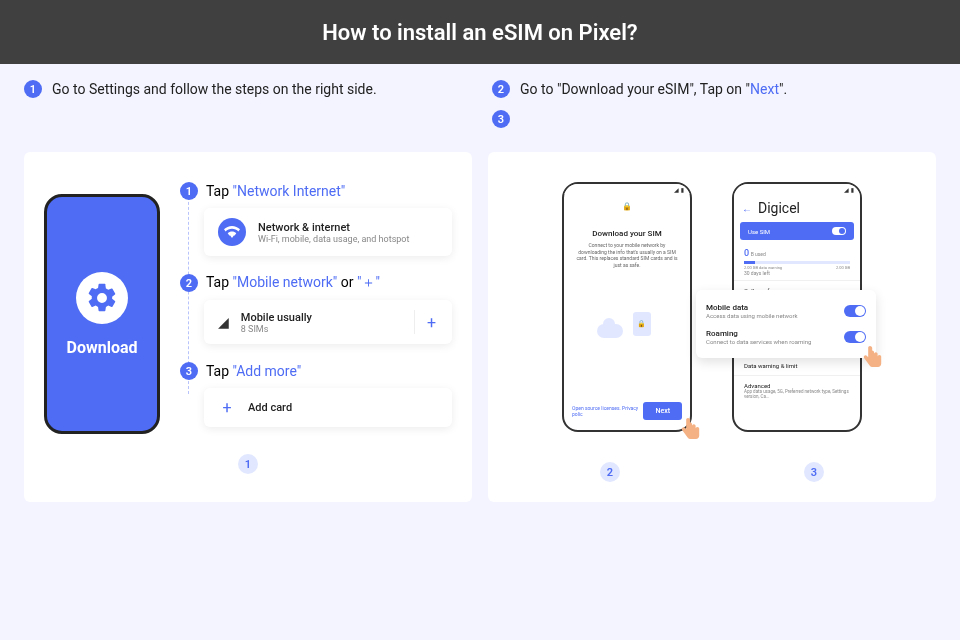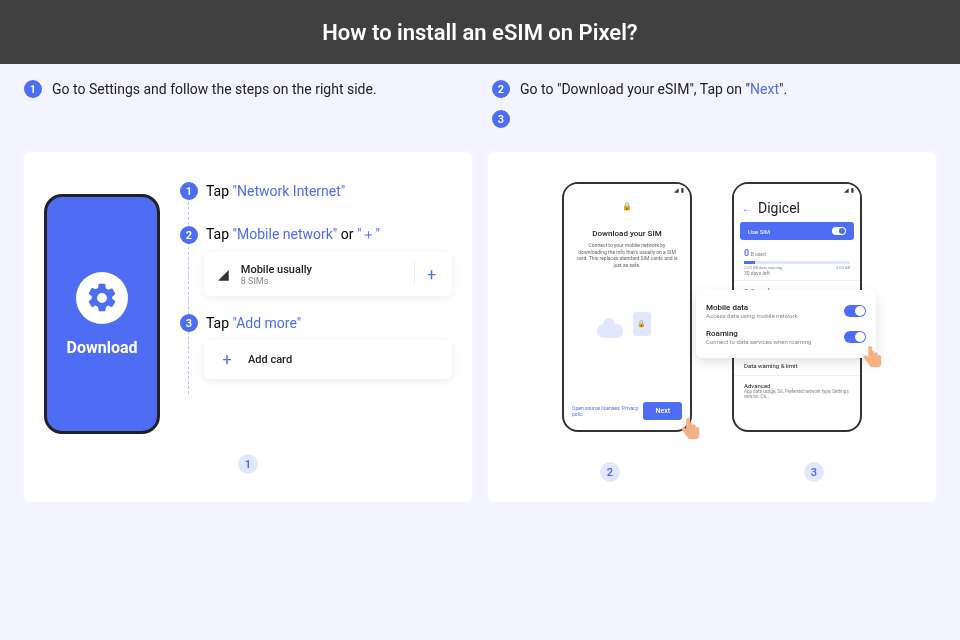--- a/index.html
+++ b/index.html
@@ -119,20 +119,31 @@
         </div>
         <div class="settings-label">Download</div>
       </div>
       <div class="steps-col">
 
         <div class="step">
           <div class="step-head">
             <span class="num-badge">1</span>
             <span><span>Tap </span><span class="hl">"Network Internet"</span></span>
           </div>
+          <div class="card">
+            <div class="card-icon wifi-icon">
+              <svg width="16" height="16" viewBox="0 0 24 24" fill="#fff">
+                  <path d="M12 21l3.6-4.8c-1-.75-2.25-1.2-3.6-1.2s-2.6.45-3.6 1.2L12 21zm0-18C7.31 3 3.07 4.9 0 8l2.4 3.2C4.86 8.74 8.26 7.2 12 7.2s7.14 1.54 9.6 4L24 8c-3.07-3.1-7.31-5-12-5zm0 8.4c-2.47 0-4.72.93-6.4 2.48L8 17.07c1.1-1.02 2.48-1.67 4-1.67s2.9.65 4 1.67l2.4-3.19c-1.68-1.55-3.93-2.48-6.4-2.48z"></path>
+                </svg>
+            </div>
+            <div class="card-txt">
+              <div class="card-title">Network &amp; internet</div>
+              <div class="card-sub">Wi-Fi, mobile, data usage, and hotspot</div>
+            </div>
+          </div>
         </div>
 
         <div class="step">
           <div class="step-head">
             <span class="num-badge">2</span>
             <span><span>Tap </span><span class="hl">"Mobile network"</span><span> or </span><span class="hl">"＋"</span></span>
           </div>
           <div class="card card-split">
             <div style="display:flex;align-items:center;gap:12px">
               <span class="signal">◢</span>

